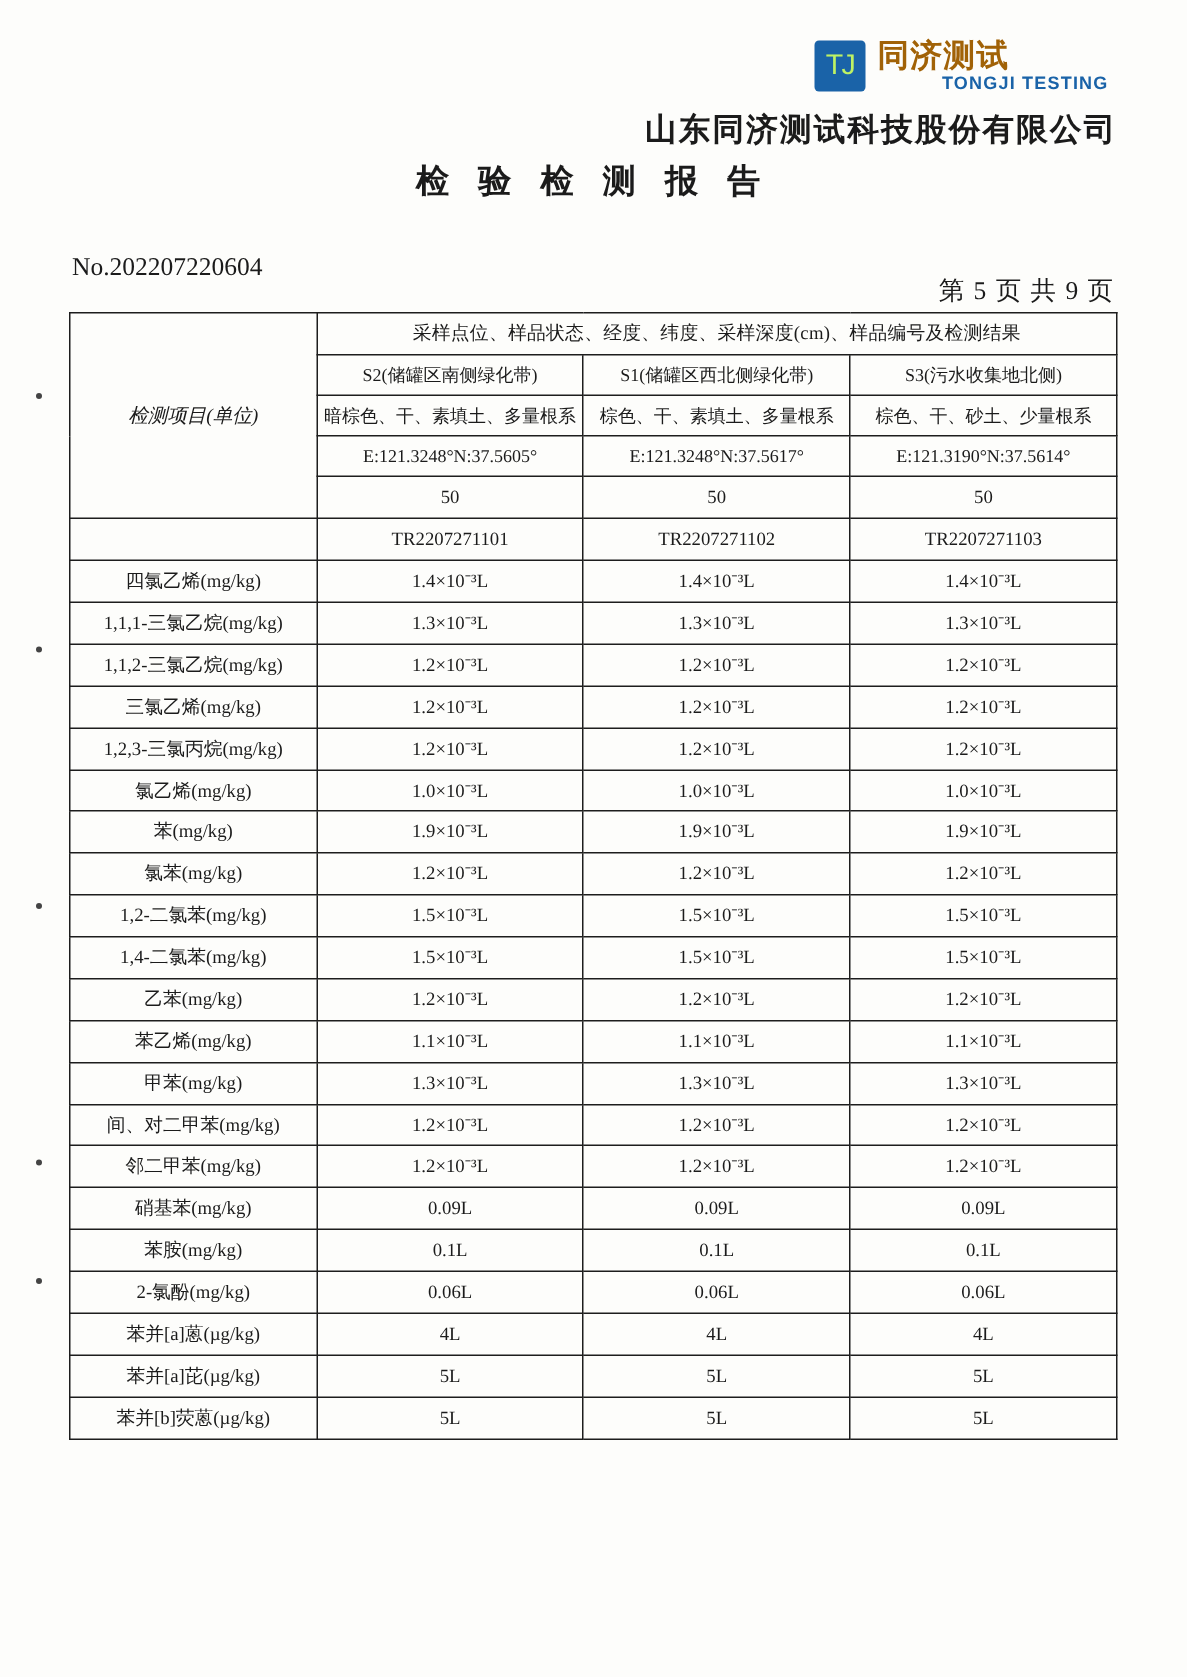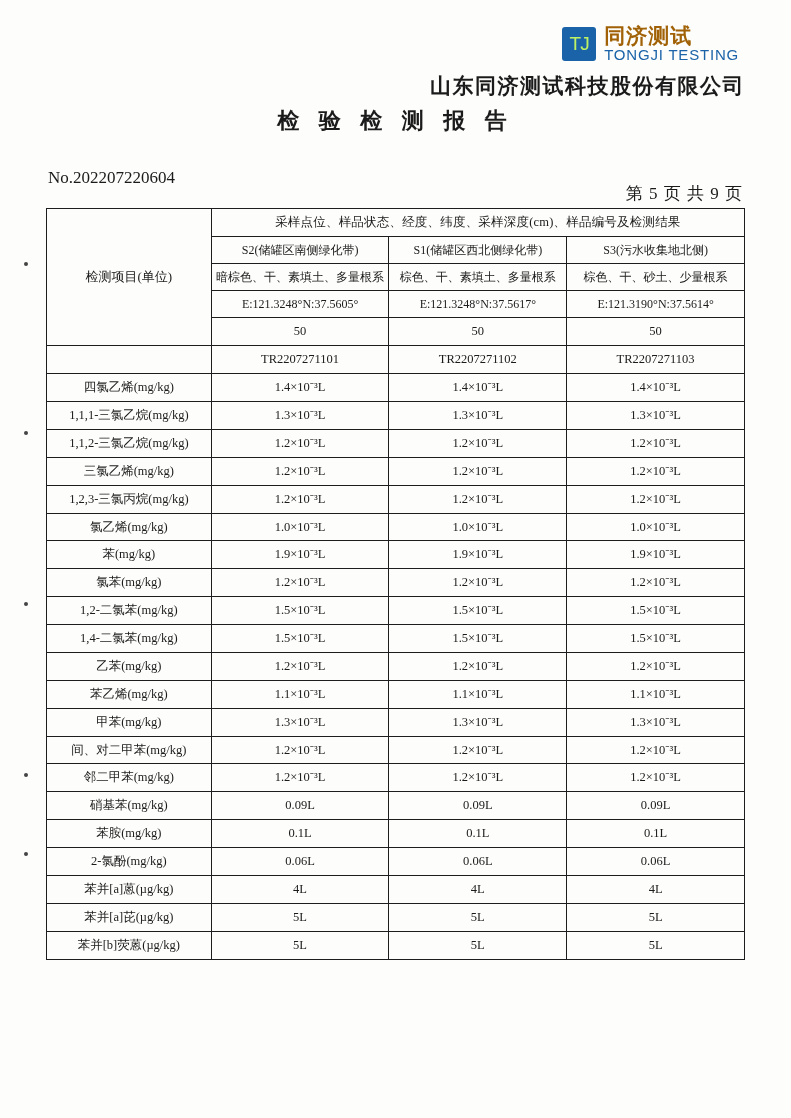--- a/index.html
+++ b/index.html
@@ -56,24 +56,25 @@
   }
   .logo-cn {
     font-family: "Liberation Sans", sans-serif;
     font-size: 21px;
     font-weight: bold;
     color: #a16207;
     letter-spacing: 1px;
   }
   .logo-en {
     font-family: "Liberation Sans", sans-serif;
-    font-size: 15px;
-    font-weight: normal;
+    font-size: 12px;
+    font-weight: bold;
     color: #1a63a8;
     letter-spacing: 0.8px;
+    margin-left: 43px;
   }
 
   
   .company {
     text-align: right;
     font-size: 21px;
     font-weight: bold;
     letter-spacing: 1.5px;
     margin-top: 2px;
   }
@@ -127,20 +128,21 @@
   }
   td.coord {
     font-size: 12px;
     font-family: "Liberation Serif", serif;
   }
   td.item-head {
     text-align: left;
     padding-left: 10px;
     font-size: 13px;
     vertical-align: middle;
+    font-style: italic;
   }
   td.item {
     text-align: left;
     padding-left: 8px;
     font-size: 12.5px;
     white-space: nowrap;
   }
   td.val {
     font-size: 12.5px;
     font-family: "Liberation Serif", serif;

